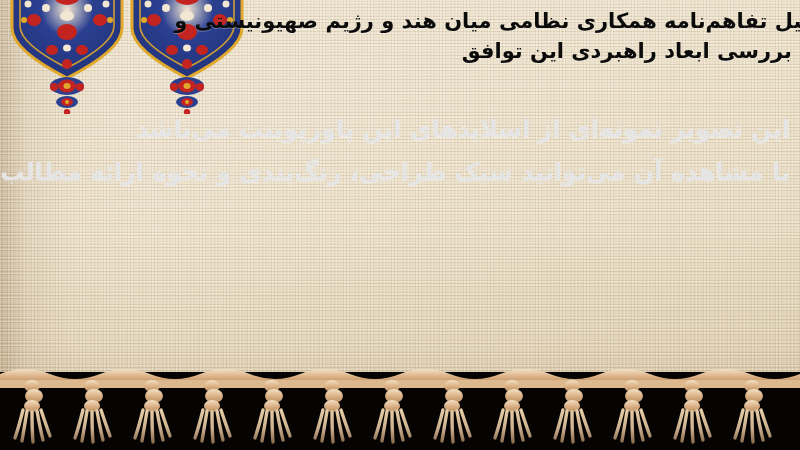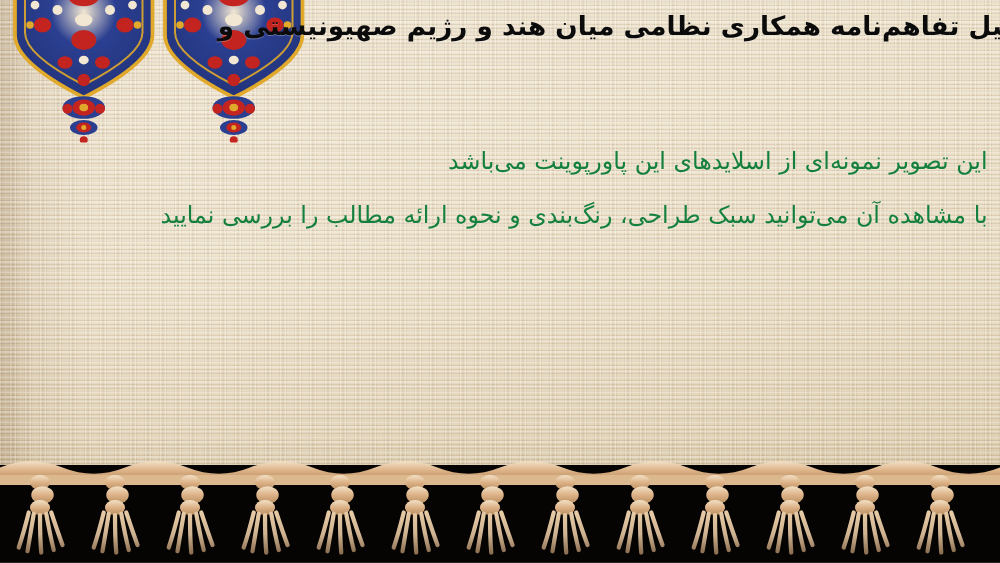--- a/index.html
+++ b/index.html
@@ -118,23 +118,23 @@
   .title-line { white-space: nowrap; }
   .title-line-1 { margin-right: -18px; }
 
   .body-block {
     position: absolute;
     right: 10px;
     top: 108px;
     width: 786px;
     text-align: right;
     direction: rtl;
-    color: #15803d;
-    font-size: 19px;
-    font-weight: 400;
+    color: #e5e5e5;
+    font-size: 24px;
+    font-weight: 700;
     line-height: 43px;
     text-shadow: 0 1px 0 rgba(255,255,255,0.22);
   }
   .body-line { white-space: nowrap; }
 </style>
 </head>
 <body>
 
 <div class="slide">
 
@@ -376,20 +376,21 @@
         <ellipse cx="2" cy="16" rx="9" ry="7" fill="url(#cordg2)"></ellipse>
         <ellipse cx="0" cy="26" rx="8" ry="6" fill="url(#cordg2)"></ellipse>
         <path d="M-9 30 q -4 16 -8 28 M -5 31 q -3 18 -5 30 M 0 32 q 0 18 1 30
                  M 5 31 q 3 17 6 29 M 9 30 q 5 15 9 26" stroke="url(#tasselg)" stroke-width="3.4" fill="none" stroke-linecap="round"></path>
       </g>
     </g>
   </svg>
 
   <div class="title-block">
     <div class="title-line title-line-1">لیل تفاهم‌نامه همکاری نظامی میان هند و رژیم صهیونیستی و</div>
+    <div class="title-line">بررسی ابعاد راهبردی این توافق</div>
   </div>
 
   <div class="body-block">
     <div class="body-line">این تصویر نمونه‌ای از اسلایدهای این پاورپوینت می‌باشد</div>
     <div class="body-line">با مشاهده آن می‌توانید سبک طراحی، رنگ‌بندی و نحوه ارائه مطالب را بررسی نمایید</div>
   </div>
 
 </div>
 
 </body></html>

